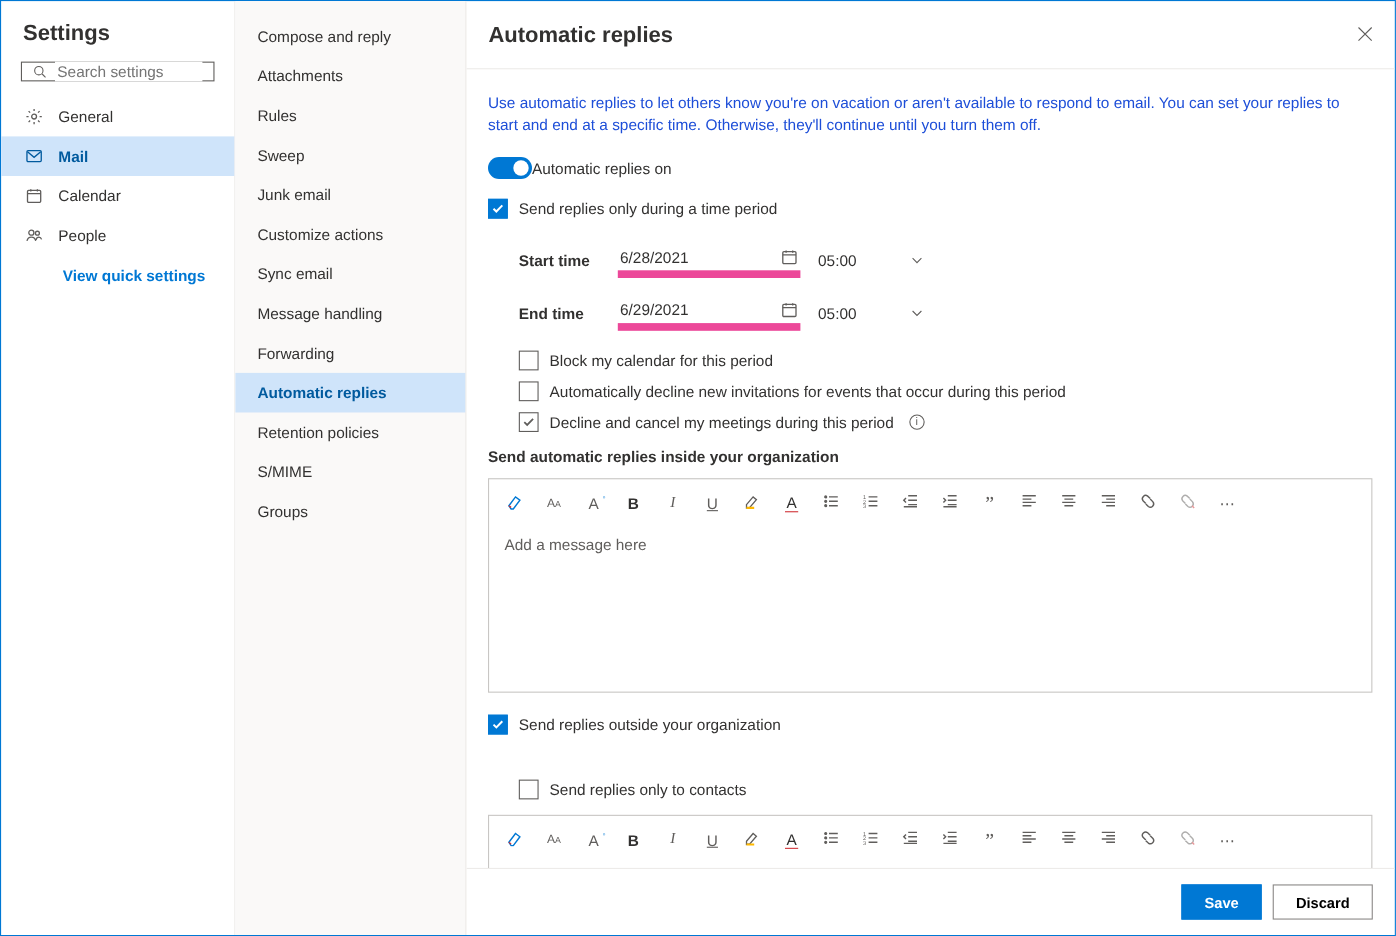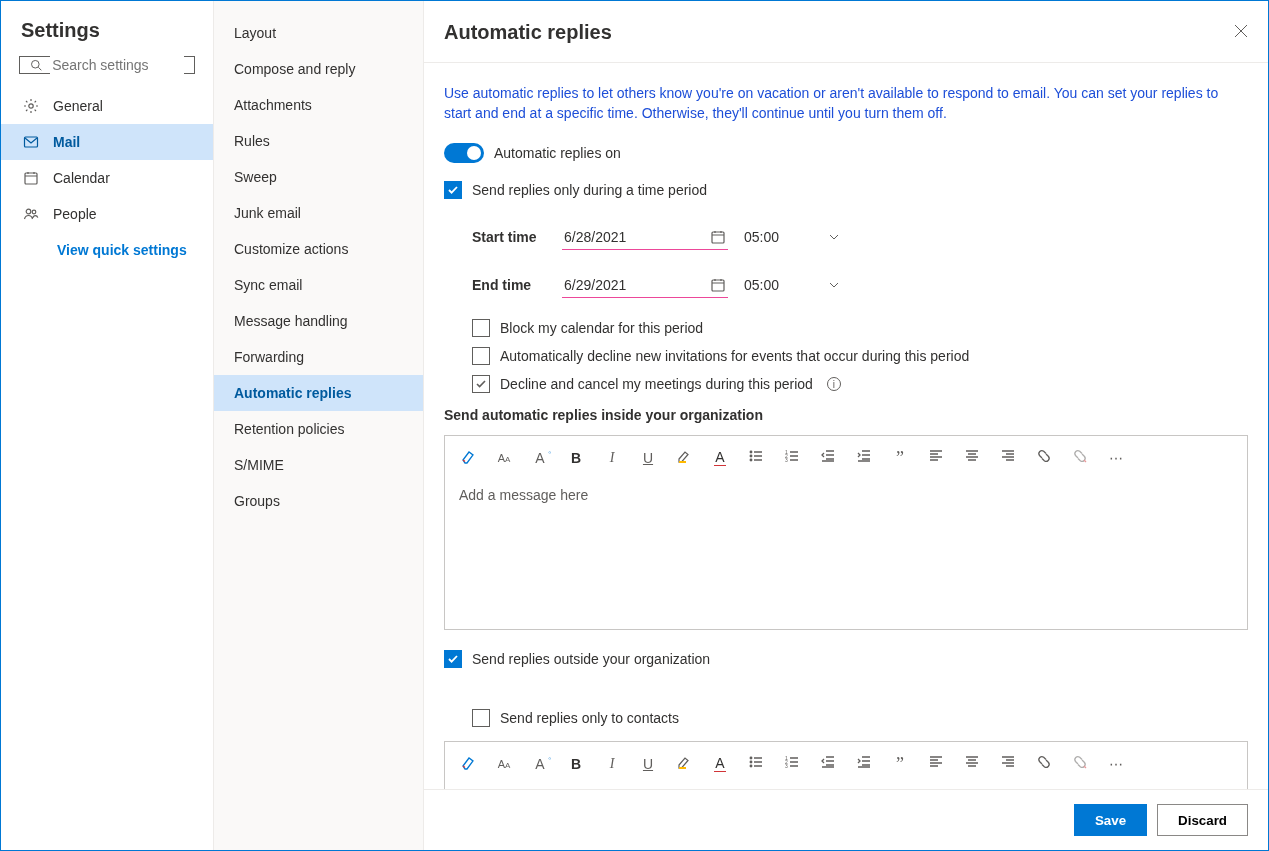--- a/index.html
+++ b/index.html
@@ -98,21 +98,21 @@
     border-bottom: 1px solid #edebe9;
   }
   .panel-title { font-size: 20px; font-weight: 600; }
   .close-btn { cursor: pointer; color: #605e5c; }
   .panel-body {
     flex: 1;
     overflow-y: auto;
     padding: 20px 20px 0 20px;
   }
   .desc { color: #1d4ed8; line-height: 20px; margin-bottom: 20px; }
-  .toggle-row { display: flex; align-items: center; gap: 10px; margin-bottom: 18px; }
+  .toggle-row { display: flex; align-items: center; margin-bottom: 18px; }
   .toggle {
     width: 40px; height: 20px; border-radius: 10px;
     background: #0078d4; position: relative; cursor: pointer;
   }
   .toggle::after {
     content: ""; position: absolute; width: 14px; height: 14px;
     background: #fff; border-radius: 50%; top: 3px; right: 3px;
   }
   .cb-row { display: flex; align-items: center; gap: 10px; margin-bottom: 14px; }
   .cb {
@@ -126,21 +126,21 @@
   .time-grid { margin-left: 28px; margin-bottom: 10px; }
   .time-row {
     display: grid;
     grid-template-columns: 90px 180px 100px;
     align-items: center;
     height: 48px;
   }
   .time-label { font-weight: 600; }
   .date-cell {
     display: flex; align-items: flex-end; justify-content: space-between;
-    border-bottom: 1px solid #ec4899; padding: 4px 2px; margin-right: 14px;
+    border-bottom: 7px solid #ec4899; padding: 4px 2px; margin-right: 14px;
   }
   .time-sel {
     display: flex; align-items: center; justify-content: space-between;
     padding: 4px 2px;
     gap: 13px;
   }
   .sub-cbs { margin-left: 28px; margin-bottom: 14px; }
   .sub-cbs .cb-row { margin-bottom: 10px; }
   .section-head { font-weight: 600; margin: 6px 0 12px; }
   .editor {
@@ -213,21 +213,20 @@
           <circle cx="5.5" cy="5.5" r="2.3"></circle>
           <circle cx="11" cy="6" r="1.8"></circle>
           <path d="M1.5 13c.5-2.2 2-3.5 4-3.5s3.5 1.3 4 3.5M9.8 12c.3-1.5 1.3-2.4 2.6-2.4 1.2 0 2 .7 2.4 2"></path>
         </svg>
       <span>People</span>
     </div>
     <div class="quick-link">View quick settings</div>
   </div>
 
   <div class="col2">
-    <div class="sub-item">Layout</div>
     <div class="sub-item">Compose and reply</div>
     <div class="sub-item">Attachments</div>
     <div class="sub-item">Rules</div>
     <div class="sub-item">Sweep</div>
     <div class="sub-item">Junk email</div>
     <div class="sub-item">Customize actions</div>
     <div class="sub-item">Sync email</div>
     <div class="sub-item">Message handling</div>
     <div class="sub-item">Forwarding</div>
     <div class="sub-item active">Automatic replies</div>

